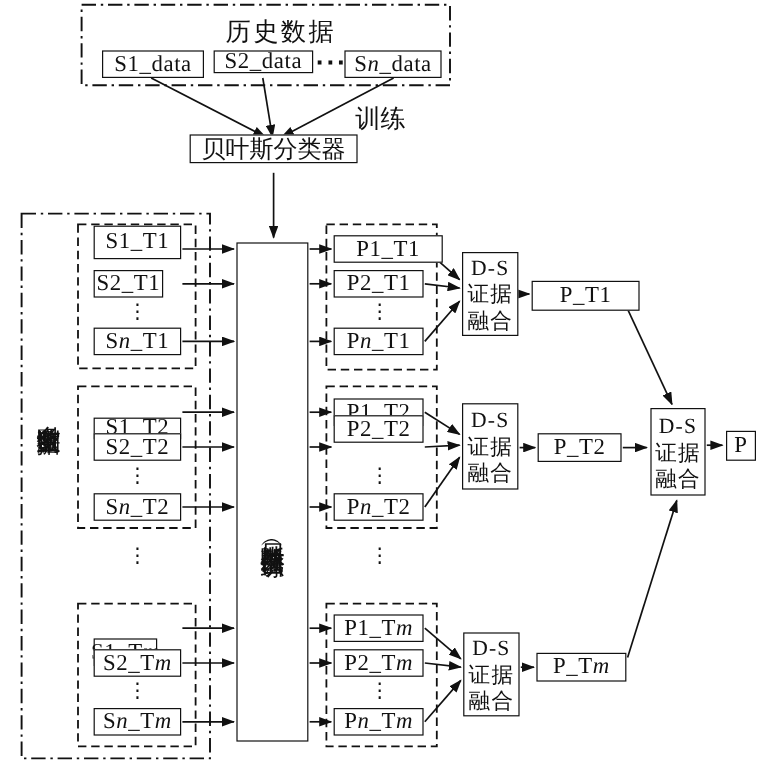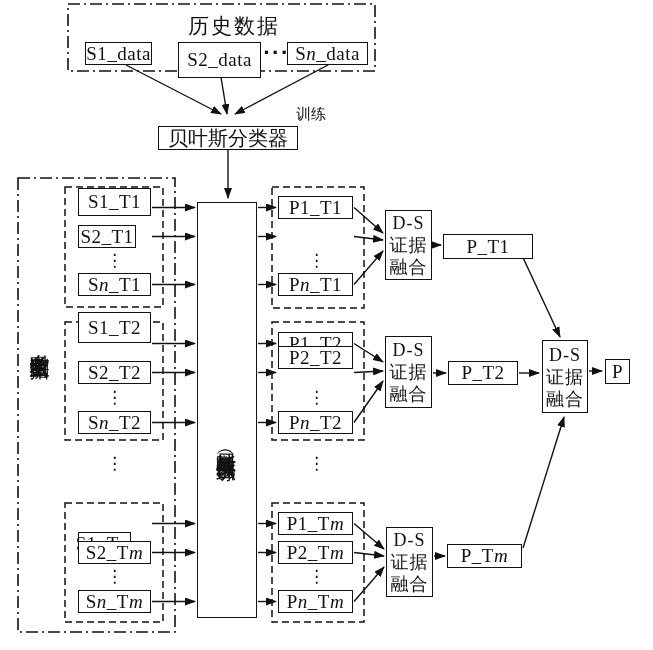--- a/index.html
+++ b/index.html
@@ -93,53 +93,53 @@
     <line x1="433" y1="373" x2="446" y2="373" stroke="#111" stroke-width="1.4" marker-end="url(#ah)"></line>
     <line x1="434" y1="556" x2="445" y2="556" stroke="#111" stroke-width="1.4" marker-end="url(#ah)"></line>
 
     <line x1="519" y1="249" x2="560" y2="337" stroke="#111" stroke-width="1.4" marker-end="url(#ah)"></line>
     <line x1="519" y1="373" x2="539" y2="373" stroke="#111" stroke-width="1.4" marker-end="url(#ah)"></line>
     <line x1="523" y1="548" x2="564" y2="417" stroke="#111" stroke-width="1.4" marker-end="url(#ah)"></line>
     <line x1="589" y1="371" x2="602" y2="371" stroke="#111" stroke-width="1.4" marker-end="url(#ah)"></line>
   </svg>
 
   <div class="lbl title" style="left:188px;top:12px;">历史数据</div>
-  <div class="box lat" style="left:85px;top:42px;width:67px;height:23px">
+  <div class="box lat" style="left:85px;top:42px;width:85px;height:23px">
       <span>S1_data</span>
     </div>
-  <div class="box lat" style="left:178px;top:42px;width:83px;height:36px">
+  <div class="box lat" style="left:178px;top:42px;width:83px;height:19px">
       <span>S2_data</span>
     </div>
   <div class="hd" style="left:263px;top:42px;">···</div>
   <div class="box lat" style="left:287px;top:42px;width:81px;height:23px">
       <span>S</span>
       <span class="it">n</span>
       <span>_data</span>
     </div>
 
-  <div class="lbl cn" style="left:296px;top:85px;font-size:15px;margin-top:20px;">训练</div>
-
-  <div class="box cn" style="left:158px;top:126px;width:140px;height:24px">贝叶斯分类器</div>
+  <div class="lbl cn" style="left:296px;top:85px;font-size:21px;">训练</div>
+
+  <div class="box cn" style="left:158px;top:112px;width:140px;height:24px">贝叶斯分类器</div>
 
   <div class="lbl cn vtext" style="left:27px;top:338px;line-height:26px;">多时空监测数据</div>
 
   <div class="box lat" style="left:78px;top:188px;width:73px;height:28px">
       <span>S1_T1</span>
     </div>
   <div class="box lat" style="left:78px;top:225px;width:58px;height:23px">
       <span>S2_T1</span>
     </div>
   <div class="vd" style="left:106px;top:249px;">⋮</div>
   <div class="box lat" style="left:78px;top:273px;width:73px;height:23px">
       <span>S</span>
       <span class="it">n</span>
       <span>_T1</span>
     </div>
 
-  <div class="box lat" style="left:78px;top:312px;width:73px;height:31px">
+  <div class="box lat" style="left:78px;top:348px;width:73px;height:18px">
       <span>S1_T2</span>
     </div>
   <div class="box lat" style="left:78px;top:361px;width:73px;height:23px">
       <span>S2_T2</span>
     </div>
   <div class="vd" style="left:106px;top:386px;">⋮</div>
   <div class="box lat" style="left:78px;top:411px;width:73px;height:23px">
       <span>S</span>
       <span class="it">n</span>
       <span>_T2</span>
@@ -160,22 +160,25 @@
       <span>S</span>
       <span class="it">n</span>
       <span>_T</span>
       <span class="it">m</span>
     </div>
 
   <div class="box" style="left:197px;top:202px;width:60px;height:416px;padding-top:64px;">
     <span class="cn vtext">贝叶斯分类器（已训练）</span>
   </div>
 
-  <div class="box lat" style="left:278px;top:196px;width:75px;height:23px">
+  <div class="box lat" style="left:278px;top:196px;width:91px;height:23px">
       <span>P1_T1</span>
+    </div>
+  <div class="box lat" style="left:278px;top:225px;width:75px;height:23px">
+      <span>P2_T1</span>
     </div>
   <div class="vd" style="left:308px;top:249px;">⋮</div>
   <div class="box lat" style="left:278px;top:273px;width:75px;height:23px">
       <span>P</span>
       <span class="it">n</span>
       <span>_T1</span>
     </div>
 
   <div class="box lat" style="left:278px;top:332px;width:75px;height:23px">
       <span>P1_T2</span>

